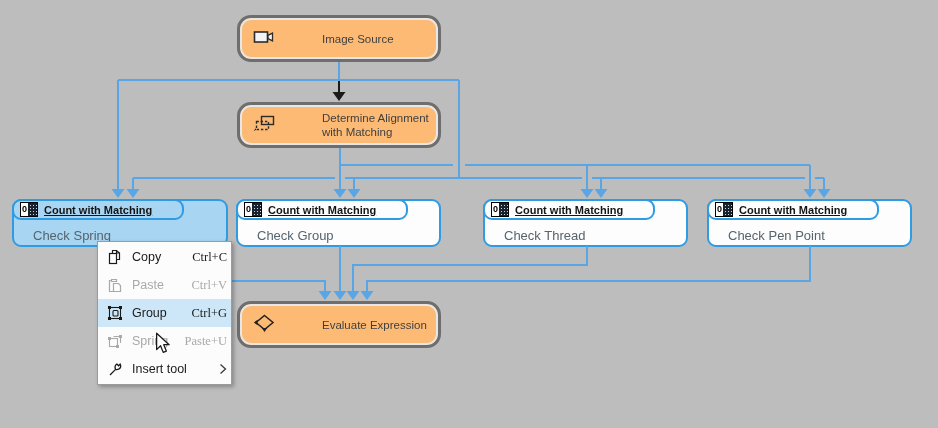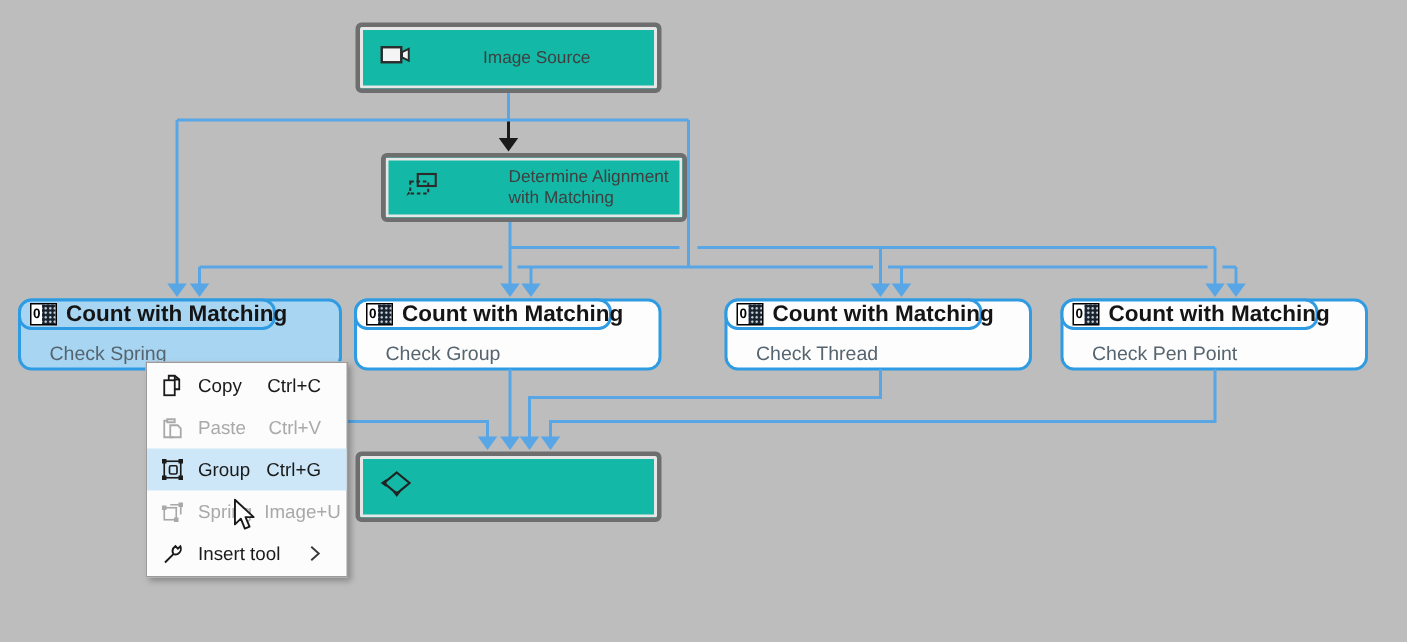--- a/index.html
+++ b/index.html
@@ -9,45 +9,45 @@
     font-family:"Liberation Sans", sans-serif;
     -webkit-font-smoothing:antialiased;
   }
   
   #canvas{position:absolute;inset:0;}
   svg.wires{position:absolute;left:0;top:0;z-index:3;pointer-events:none;}
 
   
   .gnode{
     position:absolute;z-index:2;
-    background:#14b8a6;border:3px solid #6e6e6e;border-radius:4px;
+    background:#fdba74;border:3px solid #6e6e6e;border-radius:14px;
     box-shadow:inset 0 0 0 2px #e7e7e7;
     box-sizing:border-box;display:flex;align-items:center;
   }
   .gnode .nicon{position:absolute;left:13px;top:50%;transform:translateY(-50%);}
   .gnode .nlabel{
     margin-left:82px;font-size:11.5px;line-height:14px;color:#3f3f3f;width:132px;
   }
   #node-image-source{left:237px;top:15px;width:204px;height:47px;}
-  #node-determine{left:237px;top:102px;width:204px;height:46px;margin-left:17px;}
+  #node-determine{left:237px;top:102px;width:204px;height:46px;}
   #node-evaluate{left:237px;top:301px;width:204px;height:47px;}
 
   
   .cnode{
     position:absolute;z-index:2;box-sizing:border-box;
     background:#fdfdfd;border:2px solid #2e9be2;border-radius:9px;
   }
   .cnode.selected{background:#a8d5f2;}
   .cnode .tab{
     position:absolute;left:-2px;top:-2px;height:21px;width:172px;
     box-sizing:border-box;border:2px solid #2e9be2;border-radius:9px;
     background:#fdfdfd;display:flex;align-items:center;gap:6px;padding-left:6px;
   }
   .cnode.selected .tab{background:#a8d5f2;}
-  .tab .tlabel{font-size:15px;font-weight:700;color:#141414;white-space:nowrap;}
+  .tab .tlabel{font-size:11px;font-weight:700;color:#141414;white-space:nowrap;text-decoration:underline;}
   .cnode .cn-label{position:absolute;left:19px;top:27px;font-size:13px;color:#55646e;}
   #node-spring{left:12px;top:199px;width:216px;height:48px;}
   #node-clip{left:236px;top:199px;width:205px;height:48px;}
   #node-thread{left:483px;top:199px;width:205px;height:48px;}
   #node-pen{left:707px;top:199px;width:205px;height:48px;}
 
   
   .count-icon{display:inline-flex;height:13px;border:1px solid #000;background:#fff;}
   .count-icon .ci-digit{width:7px;font-size:9px;line-height:12px;font-weight:700;color:#000;text-align:center;}
   .count-icon .ci-img{
@@ -58,25 +58,25 @@
 
   
   #context-menu{
     position:absolute;left:97px;top:241px;width:135px;z-index:10;
     background:#fcfcfc;border:1px solid #9b9b9b;
     box-shadow:2px 2px 4px rgba(0,0,0,0.28);
     padding:1px 0;box-sizing:border-box;
   }
   .menu-item{
     height:28px;display:flex;align-items:center;gap:8px;
-    padding:0 17px 0 8px;color:#1a1a1a;font-size:12.5px;cursor:default;
+    padding:0 4px 0 8px;color:#1a1a1a;font-size:12.5px;cursor:default;
   }
   .menu-item .mi-icon{width:18px;height:17px;flex:0 0 18px;display:flex;align-items:center;justify-content:center;color:#1a1a1a;}
   .menu-item .mi-label{flex:1;white-space:nowrap;}
-  .menu-item .mi-shortcut{font-size:12.5px;color:#1a1a1a;}
+  .menu-item .mi-shortcut{font-size:12.5px;color:#1a1a1a;font-family:Liberation Serif, serif;}
   .menu-item.disabled, .menu-item.disabled .mi-icon, .menu-item.disabled .mi-shortcut{color:#a9a9a9;}
   .menu-item.highlight{background:#cde7f8;}
   .menu-item .mi-chevron{color:#3a3a3a;display:flex;align-items:center;}
 
   #mouse-cursor{position:absolute;left:153px;top:332px;z-index:20;pointer-events:none;}
 </style>
 </head>
 <body>
 
 <div id="canvas">
@@ -192,20 +192,21 @@
   </div>
 
   <div class="gnode" id="node-evaluate">
     <span class="nicon">
       <svg width="23" height="19" viewBox="0 0 23 19">
         <path d="M11.5 2 L20 9 L11.5 16 L3 9 Z" fill="none" stroke="#222" stroke-width="1.5"></path>
         <path d="M4.6 6.3 L0.8 9 L4.6 11.7 Z" fill="#222"></path>
         <path d="M8.8 14.6 L11.5 18.4 L14.2 14.6 Z" fill="#222"></path>
       </svg>
     </span>
+    <span class="nlabel">Evaluate Expression</span>
   </div>
 </div>
 
 <div id="context-menu">
 
   <div class="menu-item">
     <span class="mi-icon">
       <svg width="16" height="16" viewBox="0 0 16 16" fill="none" stroke="currentColor" stroke-width="1.2">
         <path d="M5.5 4.5 V1.5 H9.5 L12.5 4 V10.5 H9.5"></path>
         <path d="M9.5 1.5 V4 H12.5"></path>
@@ -248,21 +249,21 @@
     <span class="mi-icon">
       <svg width="16" height="16" viewBox="0 0 16 16" fill="none" stroke="currentColor" stroke-width="1.1">
         <rect x="2.5" y="5.5" width="8" height="8"></rect>
         <path d="M6.5 3.5 H13.5 V10"></path>
         <rect x="1" y="4" width="3" height="3" fill="currentColor" stroke="none"></rect>
         <rect x="9" y="12" width="3" height="3" fill="currentColor" stroke="none"></rect>
         <rect x="12" y="2" width="3" height="3" fill="currentColor" stroke="none"></rect>
       </svg>
     </span>
     <span class="mi-label">Spring</span>
-    <span class="mi-shortcut">Image+U</span>
+    <span class="mi-shortcut">Paste+U</span>
   </div>
 
   <div class="menu-item">
     <span class="mi-icon">
       <svg width="16" height="16" viewBox="0 0 16 16" fill="none" stroke="currentColor" stroke-width="1.3">
         <path d="M3 14 L8.6 8.4"></path>
         <path d="M8.6 8.4 C7.6 6.5 8.2 4.4 9.9 3.1 L11.6 4.8 L13.2 3.2 C14.1 5 13.4 7.2 11.6 8.2 C10.6 8.7 9.6 8.7 8.6 8.4 Z"></path>
       </svg>
     </span>
     <span class="mi-label">Insert tool</span>

